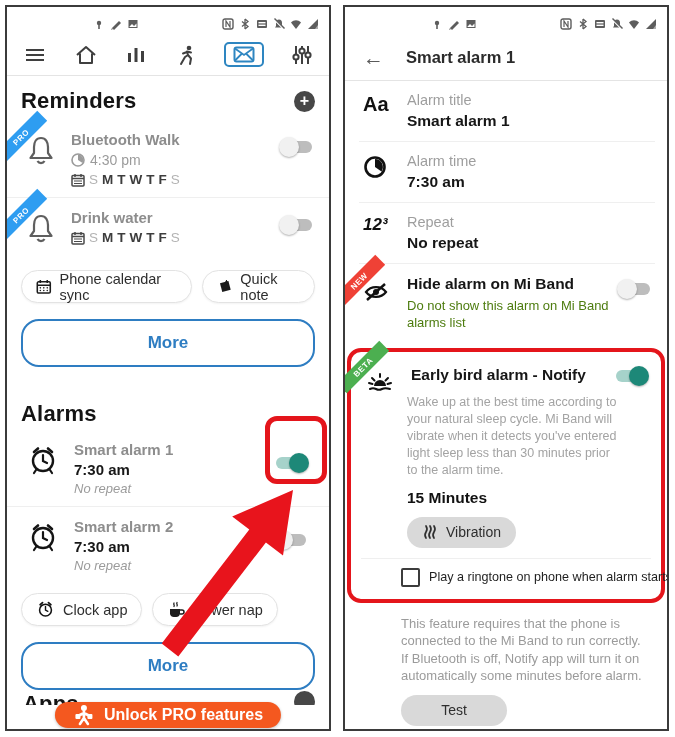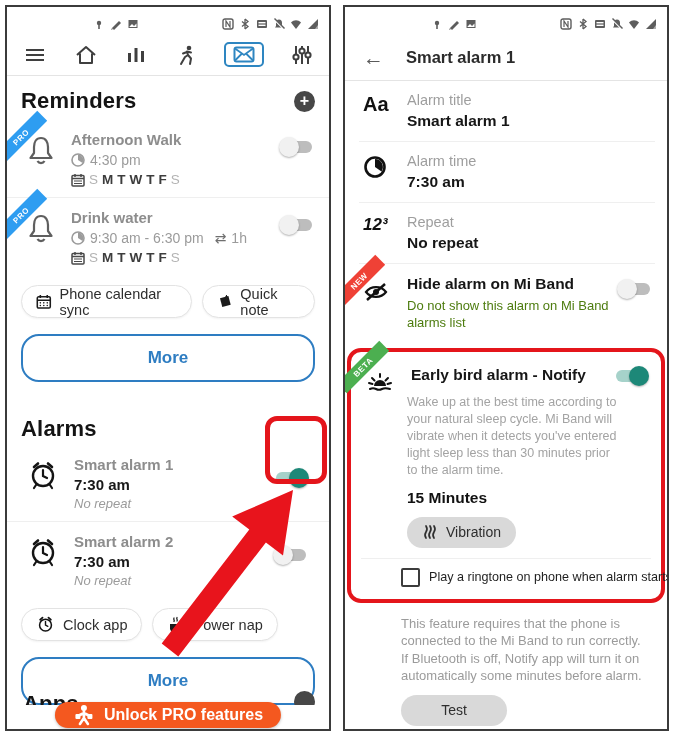--- a/index.html
+++ b/index.html
@@ -188,21 +188,21 @@
 
   <div class="item">
     <span class="ribbon pro">PRO</span>
     <span class="item-icon">
       <svg width="32" height="34" viewBox="0 0 32 34">
           <path d="M16 4 C11 4 9 8.5 9 13 V19 L5.5 24 H26.5 L23 19 V13 C23 8.5 21 4 16 4 Z" fill="none" stroke="#5f5f5f" stroke-width="2.2" stroke-linejoin="round"></path>
           <path d="M12.5 27 A4 4 0 0 0 19.5 27" fill="none" stroke="#5f5f5f" stroke-width="2.2"></path>
         </svg>
     </span>
     <span class="item-body">
-      <div class="item-title">Afternoon Walk</div>
+      <div class="item-title">Bluetooth Walk</div>
       <div class="row-line">
         <svg width="14" height="14" viewBox="0 0 14 14">
             <circle cx="7" cy="7" r="6" fill="none" stroke="#9b9b9b" stroke-width="1.6"></circle>
             <path d="M7 7 L7 1.5 A5.5 5.5 0 0 1 11.5 10 Z" fill="#9b9b9b"></path>
           </svg>
         <span>4:30 pm</span>
       </div>
       <div class="days">
         <svg width="14" height="14" viewBox="0 0 14 14">
             <rect x="1" y="2.5" width="12" height="10.5" rx="1" fill="none" stroke="#4a4a4a" stroke-width="1.5"></rect>
@@ -228,29 +228,20 @@
   <div class="item">
     <span class="ribbon pro">PRO</span>
     <span class="item-icon">
       <svg width="32" height="34" viewBox="0 0 32 34">
           <path d="M16 4 C11 4 9 8.5 9 13 V19 L5.5 24 H26.5 L23 19 V13 C23 8.5 21 4 16 4 Z" fill="none" stroke="#5f5f5f" stroke-width="2.2" stroke-linejoin="round"></path>
           <path d="M12.5 27 A4 4 0 0 0 19.5 27" fill="none" stroke="#5f5f5f" stroke-width="2.2"></path>
         </svg>
     </span>
     <span class="item-body">
       <div class="item-title">Drink water</div>
-      <div class="row-line">
-        <svg width="14" height="14" viewBox="0 0 14 14">
-            <circle cx="7" cy="7" r="6" fill="none" stroke="#9b9b9b" stroke-width="1.6"></circle>
-            <path d="M7 7 L7 1.5 A5.5 5.5 0 0 1 11.5 10 Z" fill="#9b9b9b"></path>
-          </svg>
-        <span>9:30 am - 6:30 pm</span>
-        <span style="margin-left:6px;color:#6f6f6f;">⇄</span>
-        <span>1h</span>
-      </div>
       <div class="days">
         <svg width="14" height="14" viewBox="0 0 14 14">
             <rect x="1" y="2.5" width="12" height="10.5" rx="1" fill="none" stroke="#4a4a4a" stroke-width="1.5"></rect>
             <path d="M1 5.5 H13 M4 1 V4 M10 1 V4" stroke="#4a4a4a" stroke-width="1.5"></path>
             <path d="M3 8 H11 M3 10.5 H11" stroke="#4a4a4a" stroke-width="1"></path>
           </svg>
         <span class="day dim">S</span>
           <span class="day">M</span>
           <span class="day">T</span>
           <span class="day">W</span>

